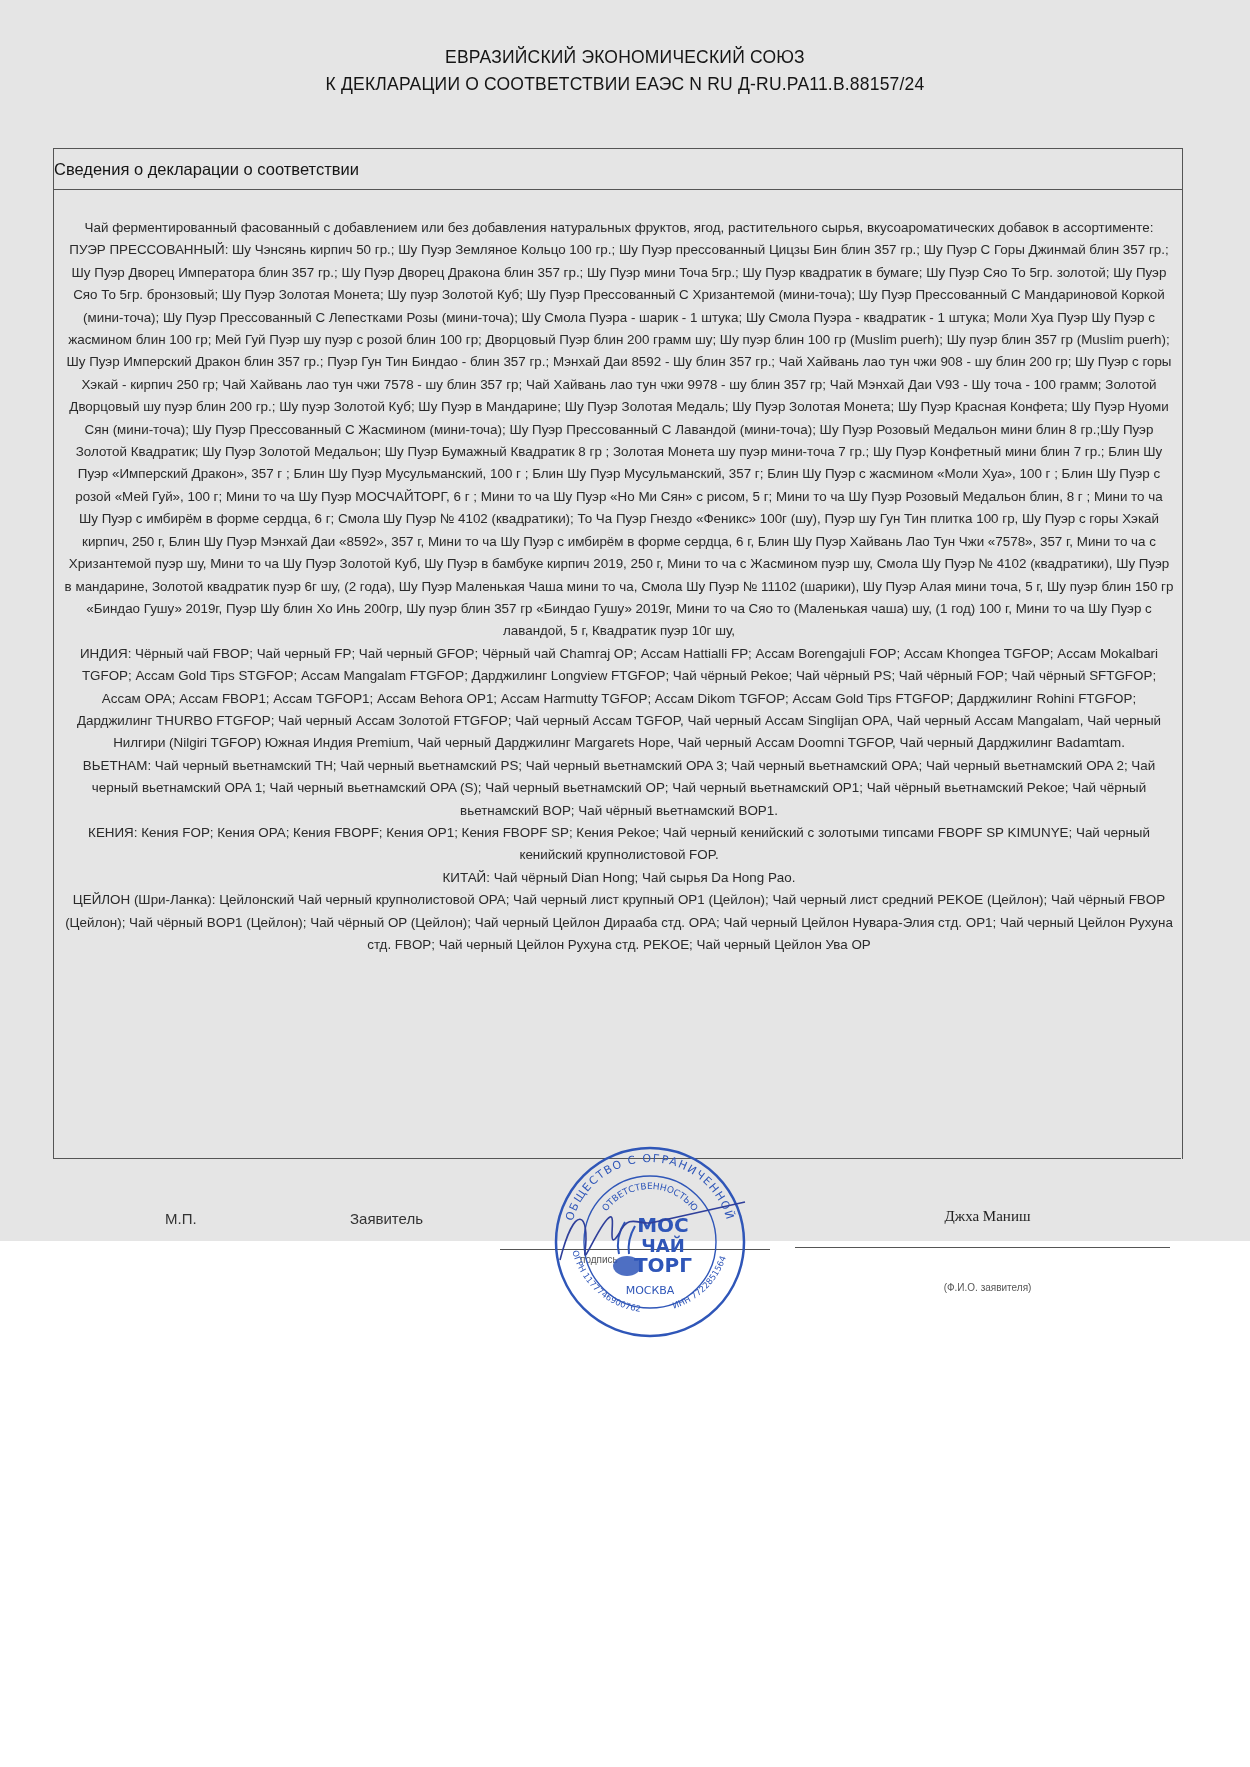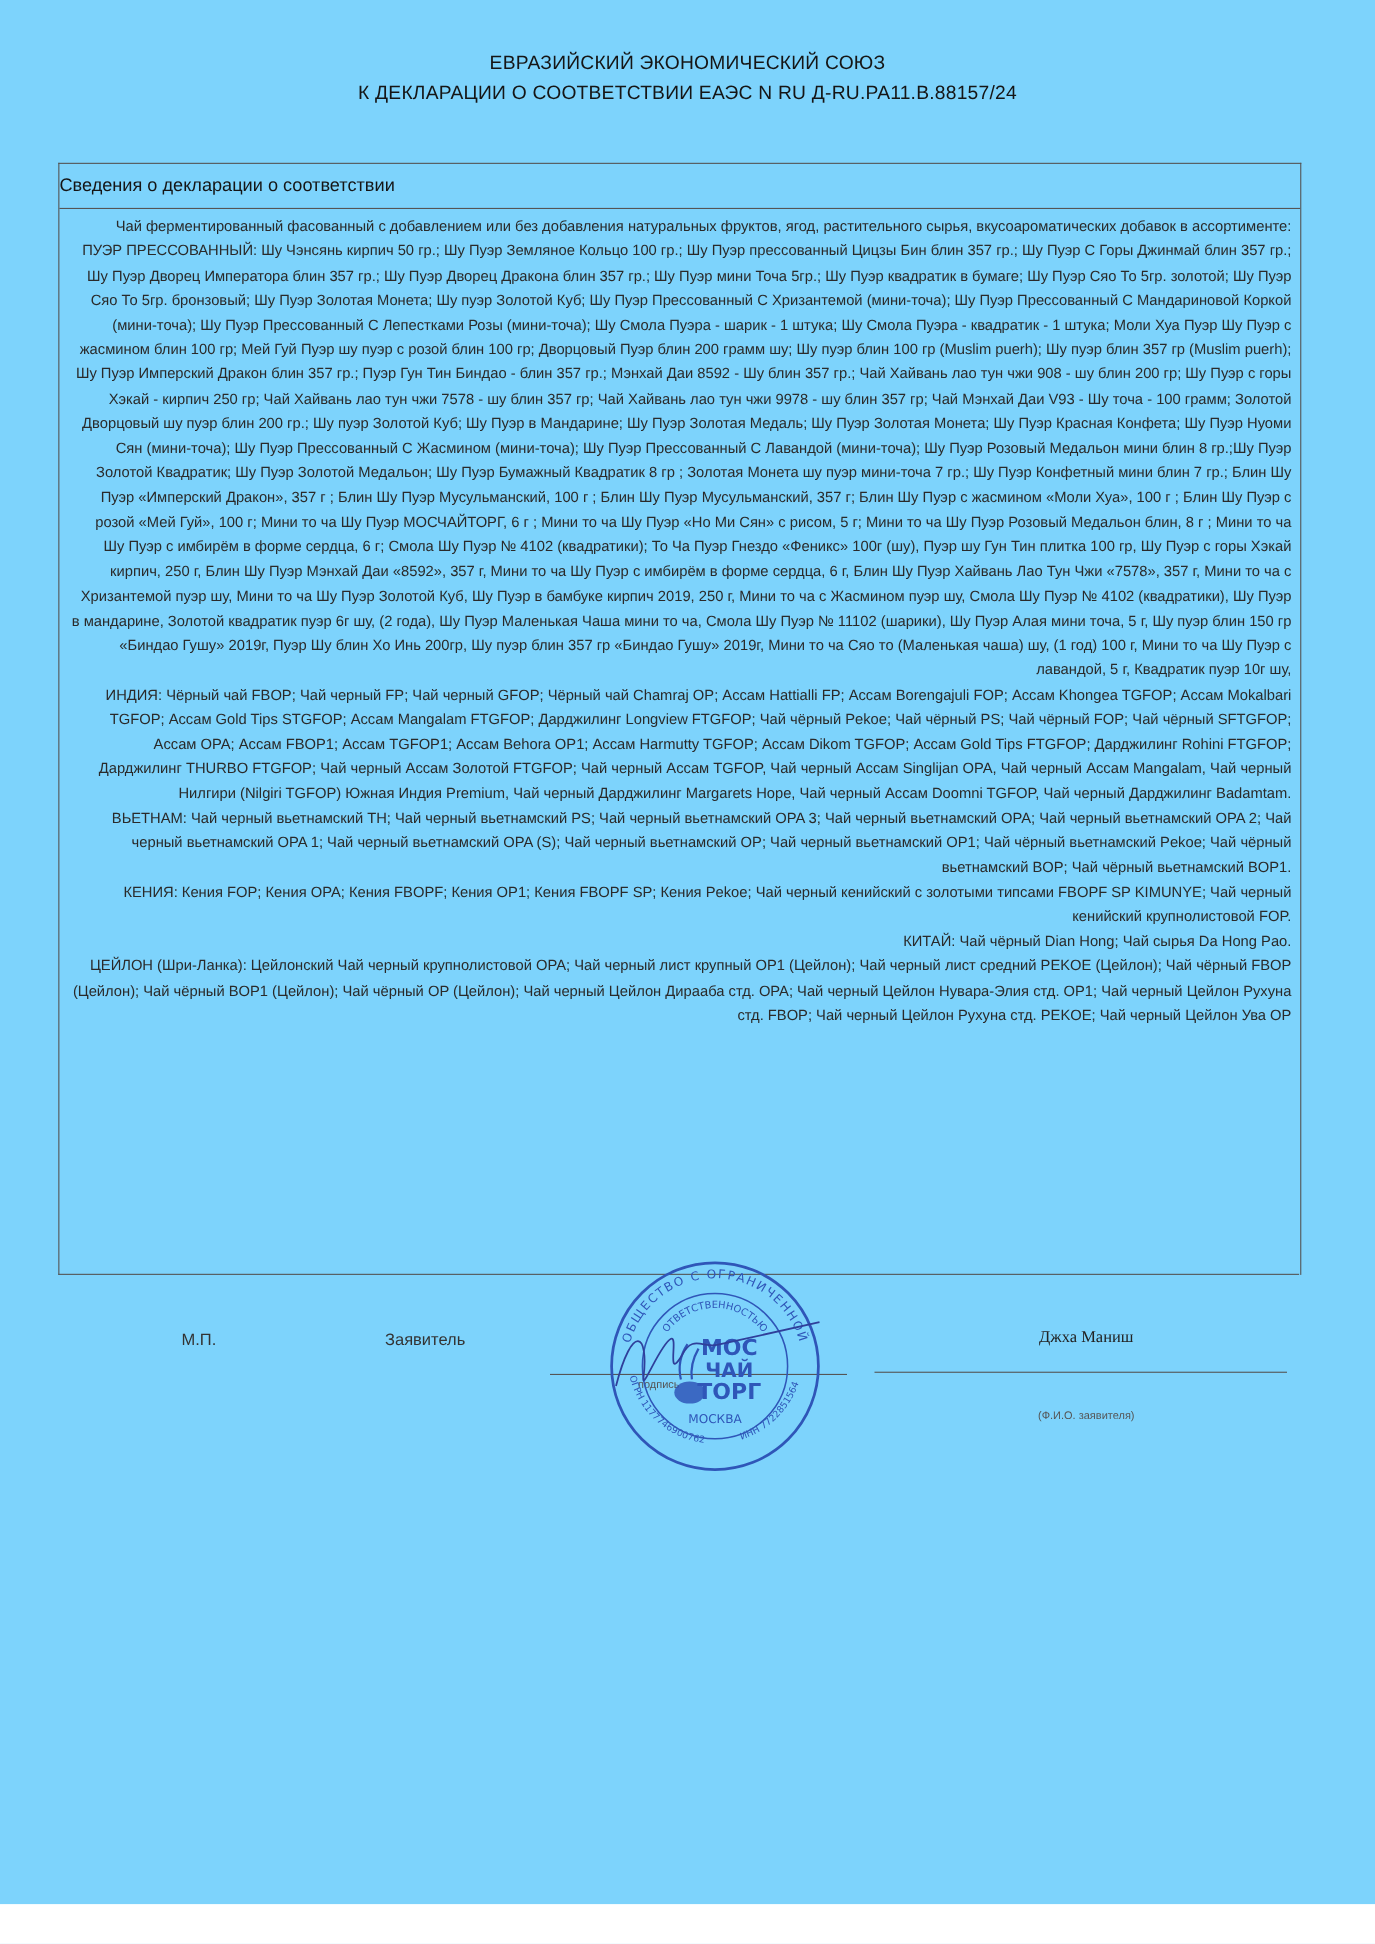--- a/index.html
+++ b/index.html
@@ -1,33 +1,33 @@
 <!DOCTYPE html>
 <html><head>
   <meta charset="utf-8">
   <style>
     html, body { margin: 0; padding: 0; background: #ffffff; }
     body {
       width: 1250px; height: 1767px; position: relative; overflow: hidden;
       font-family: "Liberation Sans", "DejaVu Sans", sans-serif; color: #1e1e1e;
     }
-    .page { position: absolute; left: 0; top: 0; width: 1250px; height: 1731px; background: #7dd3fc; }
+    .page { position: absolute; left: 0; top: 0; width: 1250px; height: 1241px; background: #e5e5e5; }
     .header { position: absolute; left: 0; width: 1250px; top: 44px; text-align: center; }
     .header div { font-size: 17.5px; line-height: 27px; color: #151515; letter-spacing: 0.2px; }
     .box {
       position: absolute; left: 53px; top: 148px; width: 1128px; height: 1010px;
       border-left: 1.3px solid #555; border-right: 1.3px solid #555; border-top: 1.3px solid #555;
     }
     .box-title {
       position: absolute; left: 0; right: 0; top: 0; height: 40px; line-height: 40px;
       text-align: left; font-size: 16.5px; color: #151515; border-bottom: 1.3px solid #555;
     }
     .content {
-      position: absolute; left: 10px; top: 46px; width: 1110px;
-      font-size: 13.4px; line-height: 22.4px; color: #2a2a2a; text-align: right;
+      position: absolute; left: 10px; top: 68px; width: 1110px;
+      font-size: 13.4px; line-height: 22.4px; color: #2a2a2a; text-align: center;
     }
     .content p { margin: 0; }
     .bottom-rule { position: absolute; left: 53px; top: 1158px; width: 1128px; height: 0; border-top: 1.3px solid #555; }
     .mp { position: absolute; left: 165px; top: 1210px; font-size: 15px; color: #333; }
     .applicant-label { position: absolute; left: 350px; top: 1210px; font-size: 15px; color: #333; }
     .sign-line { position: absolute; left: 500px; top: 1249px; width: 270px; border-top: 1px solid #555; }
     .sign-caption { position: absolute; left: 580px; top: 1254px; font-size: 10px; color: #555; }
     .name-line { position: absolute; left: 795px; top: 1247px; width: 375px; border-top: 1px solid #555; }
     .applicant-name { position: absolute; left: 800px; top: 1208px; width: 375px; text-align: center; font-size: 15px; color: #222; font-family: Liberation Serif, serif; }
     .name-caption { position: absolute; left: 800px; top: 1253px; width: 375px; text-align: center; font-size: 10px; color: #555; margin-top: 29px; }

